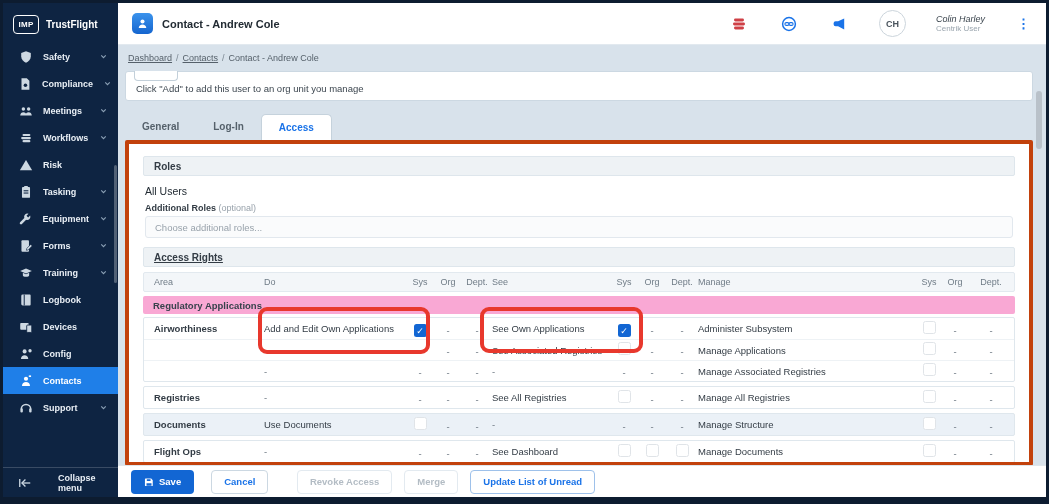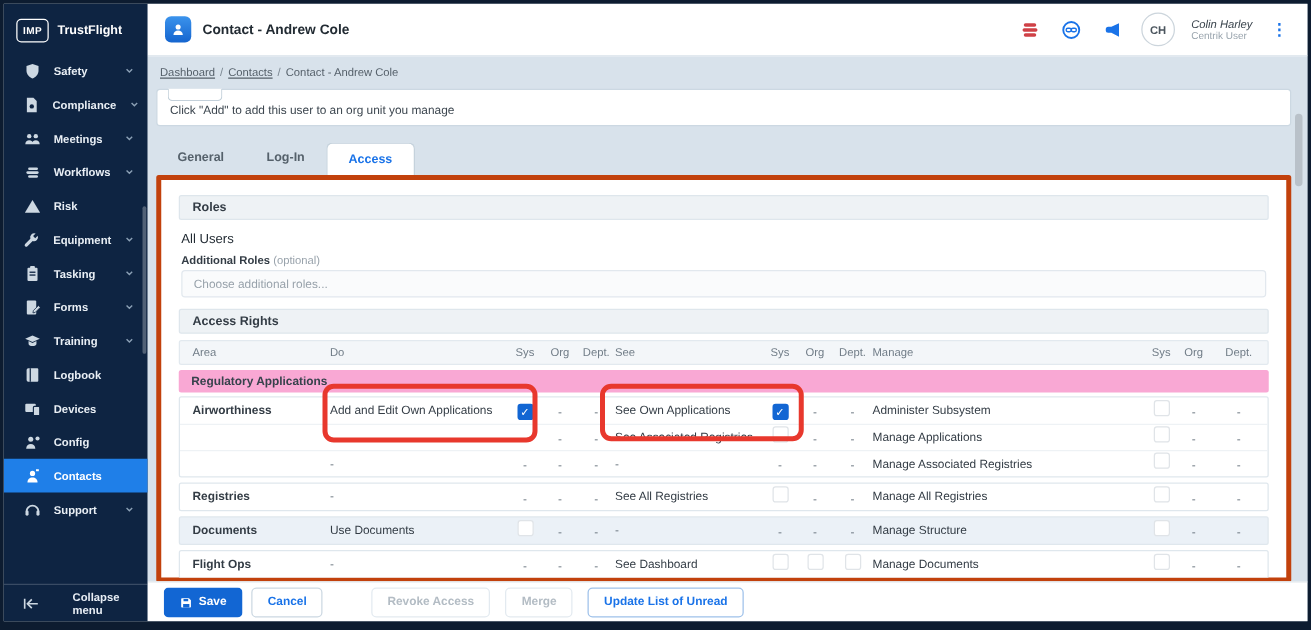--- a/index.html
+++ b/index.html
@@ -29,21 +29,21 @@
   .collapse-row .ic { width:15px; color:#cdd8e2; display:flex; }
   .collapse-row .ic svg { width:14px; height:14px; }
   .collapse-row .lbl { font-size:9px; font-weight:bold; }
   .centrik { position:relative; text-align:center; padding:12px 0 14px; font-size:14px; color:#f2f6fa; letter-spacing:.4px; }
   .centrik .swoosh { position:absolute; left:46px; top:9px; width:13px; height:6px; border-top:1.6px solid #cfe0ef; border-radius:50%/70%; transform:rotate(-6deg); }
   
   .topbar { position:absolute; left:115px; right:0; top:0; height:42px; background:#fff; border-bottom:1px solid #e2e9ef; display:flex; align-items:center; padding:0 14px; z-index:4; }
   .page-ic { width:21px; height:21px; border-radius:5px; background:linear-gradient(#3b93ec,#1565cf); display:flex; align-items:center; justify-content:center; margin-right:9px; }
   .page-ic svg { width:13px; height:13px; fill:#fff; }
   .page-title { font-size:11px; font-weight:bold; color:#222b33; }
-  .top-right { margin-left:auto; display:flex; align-items:center; gap:13px; }
+  .top-right { margin-left:auto; display:flex; align-items:center; gap:30px; }
   .tool-ic { width:20px; height:20px; display:flex; align-items:center; justify-content:center; cursor:pointer; }
   .tool-ic svg { width:16px; height:16px; }
   .avatar { width:27px; height:27px; border-radius:50%; border:1.5px solid #ccd5dc; display:flex; align-items:center; justify-content:center; font-size:9px; font-weight:bold; color:#4a545d; background:#fff; }
   .user-meta { line-height:1.15; }
   .user-name { font-size:9px; color:#3a444d;font-style:italic; }
   .user-role { font-size:8px; color:#9aa5ae; }
   .kebab { color:#1a73e8; font-size:13px; font-weight:bold; cursor:pointer; padding:0 2px; }
   
   .main { position:absolute; left:115px; right:0; top:42px; bottom:32px; background:#d8e2eb; }
   .crumbs { padding:8px 0 0 10px; font-size:9px; color:#55606a; }
@@ -56,21 +56,21 @@
   .tab { padding:7px 17px 8px; font-size:10px; font-weight:bold; color:#55616b; cursor:pointer; }
   .tab.active { background:#fff; border:1px solid #c5d2dc; border-bottom:none; border-radius:5px 5px 0 0; color:#1a73e8; position:relative; top:1px; }
   .panel { position:absolute; left:7px; top:95px; width:908px; height:326px; background:#fff; border:4px solid #c2410c; border-radius:2px; padding:12px 14px; overflow:hidden; }
   .sec-head { height:20px; background:#eef2f5; border:1px solid #dee6ec; border-radius:2px; display:flex; align-items:center; padding-left:10px; font-size:10px; font-weight:bold; color:#333c45; }
   .roles-body { padding:6px 2px 0; }
   .mini-label { font-size:9px; font-weight:bold; color:#333c45; }
   .mini-label .opt { font-weight:normal; color:#98a2ab; }
   .roles-value { font-size:10.5px; color:#222b33; margin:3px 0 6px; }
   .roles-input { width:100%; height:22px; margin-top:3px; background:#fafbfc; border:1px solid #e2e8ee; border-radius:3px; font-size:9.5px; padding:0 9px; color:#333; font-family:"Liberation Sans",sans-serif; }
   .roles-input::placeholder { color:#98a2ab; }
-  .ar-head { margin-top:9px; margin-bottom:5px; }
+  .ar-head { margin-top:9px; margin-bottom:5px;text-decoration:underline; }
   
   .grid-row { display:grid; grid-template-columns:120px 142px 28px 28px 30px 118px 28px 28px 32px 218px 26px 26px 1fr; align-items:center; }
   .thead { height:20px; background:#f3f6f9; border:1px solid #e2e9ef; border-radius:2px; }
   .thead .th { font-size:9px; color:#707c87; }
   .th.c-area { padding-left:10px; }
   .c-chk { text-align:center; justify-self:center; }
   .group-row { height:18px; margin:4px 0 3px; background:#f9a8d4; border-radius:2px; display:flex; align-items:center; padding-left:10px; font-size:9.5px; font-weight:bold; color:#37424c; }
   .card { border:1px solid #dfe7ed; border-radius:2px; background:#fff; margin-bottom:4px; }
   .card.shaded { background:#ebf1f7; }
   .trow { min-height:21px; }
@@ -80,21 +80,21 @@
   .cell-txt.strike { text-decoration:line-through; }
   .dash { color:#6b7680; font-size:9.5px; }
   .cb { width:13px; height:13px; border-radius:2.5px; display:inline-flex; align-items:center; justify-content:center; cursor:pointer; }
   .cb.on { background:#1266d3; color:#fff; font-size:9px; }
   .cb.off { background:#fff; border:1px solid #e0e4e8; }
   
   .hl { position:absolute; border:4px solid #e8382d; border-radius:9px; pointer-events:none; z-index:8; }
   .hl.do-box { left:255px; top:304px; width:172px; height:47px; }
   .hl.see-box { left:477px; top:304px; width:163px; height:46px; }
   
-  .footer { position:absolute; left:115px; right:0; bottom:0; height:32px; background:#fff; border-top:1px solid #dfe6ec; display:flex; align-items:center; padding:0 13px; gap:7px; z-index:4; }
+  .footer { position:absolute; left:115px; right:0; bottom:0; height:32px; background:#fff; border-top:1px solid #dfe6ec; display:flex; align-items:center; padding:0 13px; gap:17px; z-index:4; }
   .btn { height:24px; border-radius:4px; font-size:9.5px; font-weight:bold; padding:0 12px; display:flex; align-items:center; gap:5px; cursor:pointer; border:1px solid transparent; font-family:"Liberation Sans",sans-serif; background:#fff; }
   .btn.primary { background:#1266d3; color:#fff; }
   .btn.primary svg { width:10px; height:10px; }
   .btn.secondary { color:#1a73e8; border-color:#ccd8e2; }
   .btn.disabled { color:#b3bcc4; border-color:#e3eaf0; cursor:default; }
   .btn.outline { color:#1a73e8; border-color:#9ec1ea; }
   .right-group { margin-left:auto; margin-right:438px; display:flex; gap:12px; }
   .win-scroll { position:absolute; right:4px; top:88px; width:6px; height:58px; background:#b9c1c9; border-radius:3px; z-index:9; }
 </style>
 </head>
@@ -169,40 +169,40 @@
           <span class="ic">
             <svg viewBox="0 0 16 16" fill="currentColor">
               <path d="M8 2.2L15 14H1z"></path>
             </svg>
           </span>
           <span class="lbl">Risk</span>
         </div>
         <div class="side-item">
           <span class="ic">
             <svg viewBox="0 0 16 16" fill="currentColor">
-              <path d="M13.9 4a3.7 3.7 0 0 1-4.6 4.9l-4.8 4.8a1.45 1.45 0 0 1-2.1-2.1l4.8-4.8A3.7 3.7 0 0 1 12 2.1L9.7 4.4l1.9 1.9z"></path>
-            </svg>
-          </span>
-          <span class="lbl">Equipment</span>
-          <span class="chev">
-            <svg viewBox="0 0 16 16" fill="none" stroke="currentColor" stroke-width="2">
-              <path d="M4 6l4 4 4-4"></path>
-            </svg>
-          </span>
-        </div>
-        <div class="side-item">
-          <span class="ic">
-            <svg viewBox="0 0 16 16" fill="currentColor">
               <rect x="3.4" y="2.4" width="9.2" height="12.2" rx="1"></rect>
               <rect x="5.8" y="1" width="4.4" height="2.8" rx=".8"></rect>
               <rect x="5.3" y="6" width="5.4" height="1.2" fill="#0e2442"></rect>
               <rect x="5.3" y="8.6" width="5.4" height="1.2" fill="#0e2442"></rect>
             </svg>
           </span>
           <span class="lbl">Tasking</span>
+          <span class="chev">
+            <svg viewBox="0 0 16 16" fill="none" stroke="currentColor" stroke-width="2">
+              <path d="M4 6l4 4 4-4"></path>
+            </svg>
+          </span>
+        </div>
+        <div class="side-item">
+          <span class="ic">
+            <svg viewBox="0 0 16 16" fill="currentColor">
+              <path d="M13.9 4a3.7 3.7 0 0 1-4.6 4.9l-4.8 4.8a1.45 1.45 0 0 1-2.1-2.1l4.8-4.8A3.7 3.7 0 0 1 12 2.1L9.7 4.4l1.9 1.9z"></path>
+            </svg>
+          </span>
+          <span class="lbl">Equipment</span>
           <span class="chev">
             <svg viewBox="0 0 16 16" fill="none" stroke="currentColor" stroke-width="2">
               <path d="M4 6l4 4 4-4"></path>
             </svg>
           </span>
         </div>
         <div class="side-item">
           <span class="ic">
             <svg viewBox="0 0 16 16" fill="currentColor">
               <rect x="2.8" y="1.5" width="8.6" height="13" rx="1"></rect>

